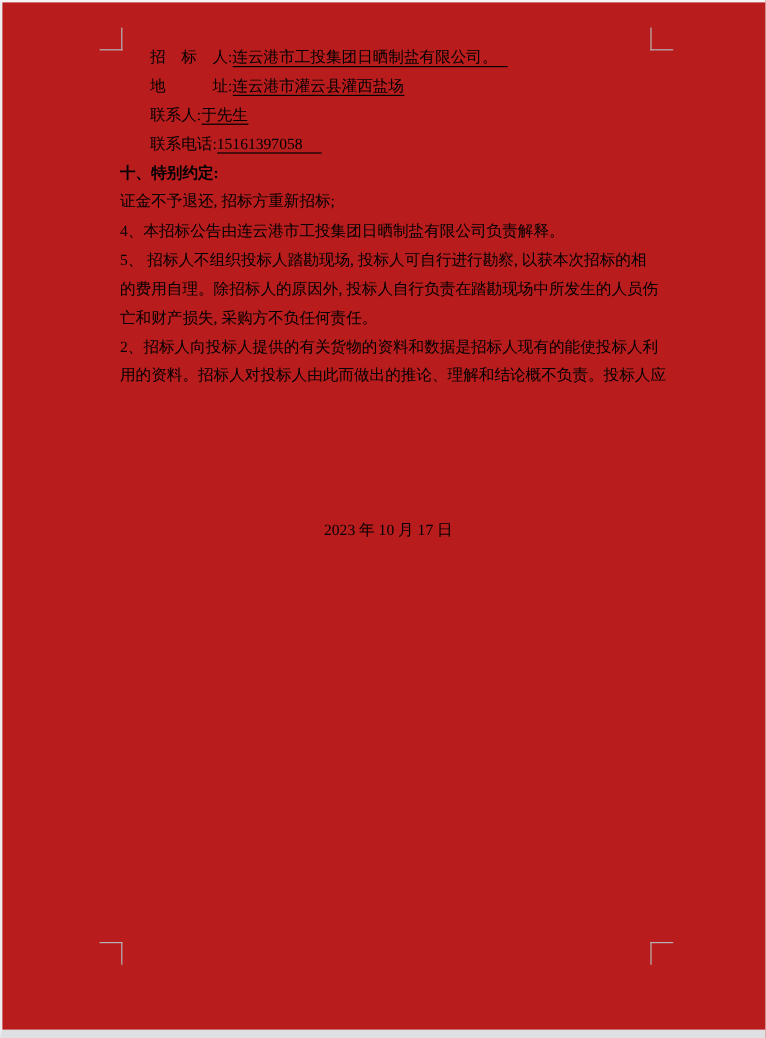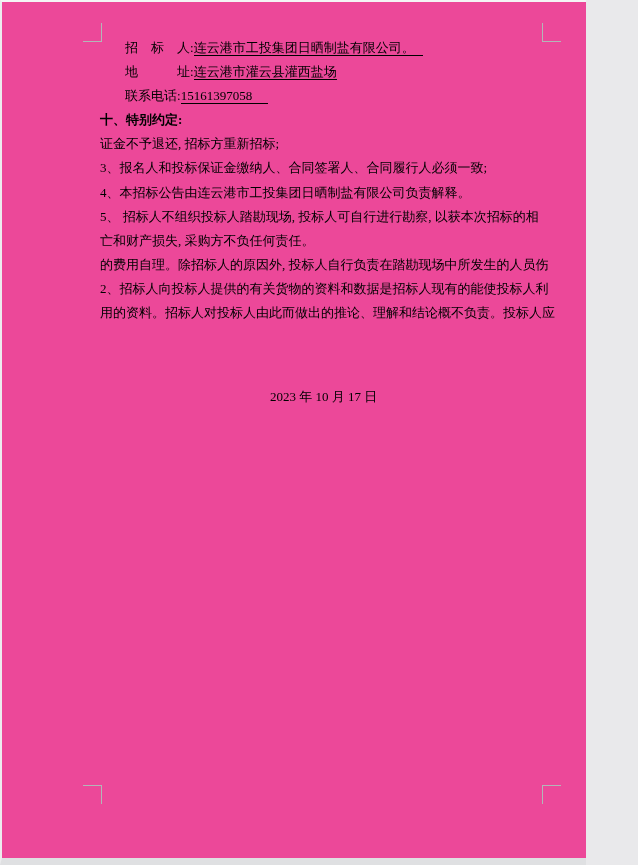--- a/index.html
+++ b/index.html
@@ -7,24 +7,24 @@
     padding: 0;
     background: #e9e9eb;
   }
   body {
     width: 638px;
     height: 865px;
     font-family: "Liberation Serif", "DejaVu Serif", serif;
   }
   .page {
     position: relative;
-    width: 586px;
+    width: 638px;
     height: 865px;
     box-sizing: border-box;
-    background: #ec4899;
+    background: #b91c1c;
     border-left: 2px solid #ececee;
     border-top: 2px solid #f4f4f5;
     border-bottom: 7px solid #dfe0e2;
     overflow: hidden;
   }
   
   .crop {
     position: absolute;
     width: 18px;
     height: 18px;
@@ -52,50 +52,50 @@
   }
   .u {
     border-bottom: 1px solid #000;
   }
   .u-pad8  { padding-right: 8px; }
   .u-pad16 { padding-right: 16px; }
   .heading {
     font-weight: bold;
   }
   .date-line {
-    margin-top: 60px;
+    margin-top: 105px;
     padding-left: 170px;
   }
 </style>
 </head>
 <body>
 
 <div class="page">
 
   <div class="crop crop-tl"></div>
   <div class="crop crop-tr"></div>
   <div class="crop crop-bl"></div>
   <div class="crop crop-br"></div>
 
   <div class="content">
 
     <div class="line header-line"><span>招　标　人:</span><span class="u u-pad8">连云港市工投集团日晒制盐有限公司。</span></div>
 
     <div class="line header-line"><span>地　　　址:</span><span class="u">连云港市灌云县灌西盐场</span></div>
 
+    <div class="line header-line"><span>联系人:</span><span class="u">于先生</span></div>
 
     <div class="line header-line"><span>联系电话:</span><span class="u u-pad16">15161397058</span></div>
 
     <div class="line heading">十、特别约定:</div>
 
     <div class="line">证金不予退还, 招标方重新招标;</div>
-    <div class="line">3、报名人和投标保证金缴纳人、合同签署人、合同履行人必须一致;</div>
     <div class="line">4、本招标公告由连云港市工投集团日晒制盐有限公司负责解释。</div>
     <div class="line">5、 招标人不组织投标人踏勘现场, 投标人可自行进行勘察, 以获本次招标的相</div>
+    <div class="line">的费用自理。除招标人的原因外, 投标人自行负责在踏勘现场中所发生的人员伤</div>
     <div class="line">亡和财产损失, 采购方不负任何责任。</div>
-    <div class="line">的费用自理。除招标人的原因外, 投标人自行负责在踏勘现场中所发生的人员伤</div>
     <div class="line">2、招标人向投标人提供的有关货物的资料和数据是招标人现有的能使投标人利</div>
     <div class="line">用的资料。招标人对投标人由此而做出的推论、理解和结论概不负责。投标人应</div>
 
     <div class="line date-line">2023 年 10 月 17 日</div>
 
   </div>
 </div>
 
 </body></html>

